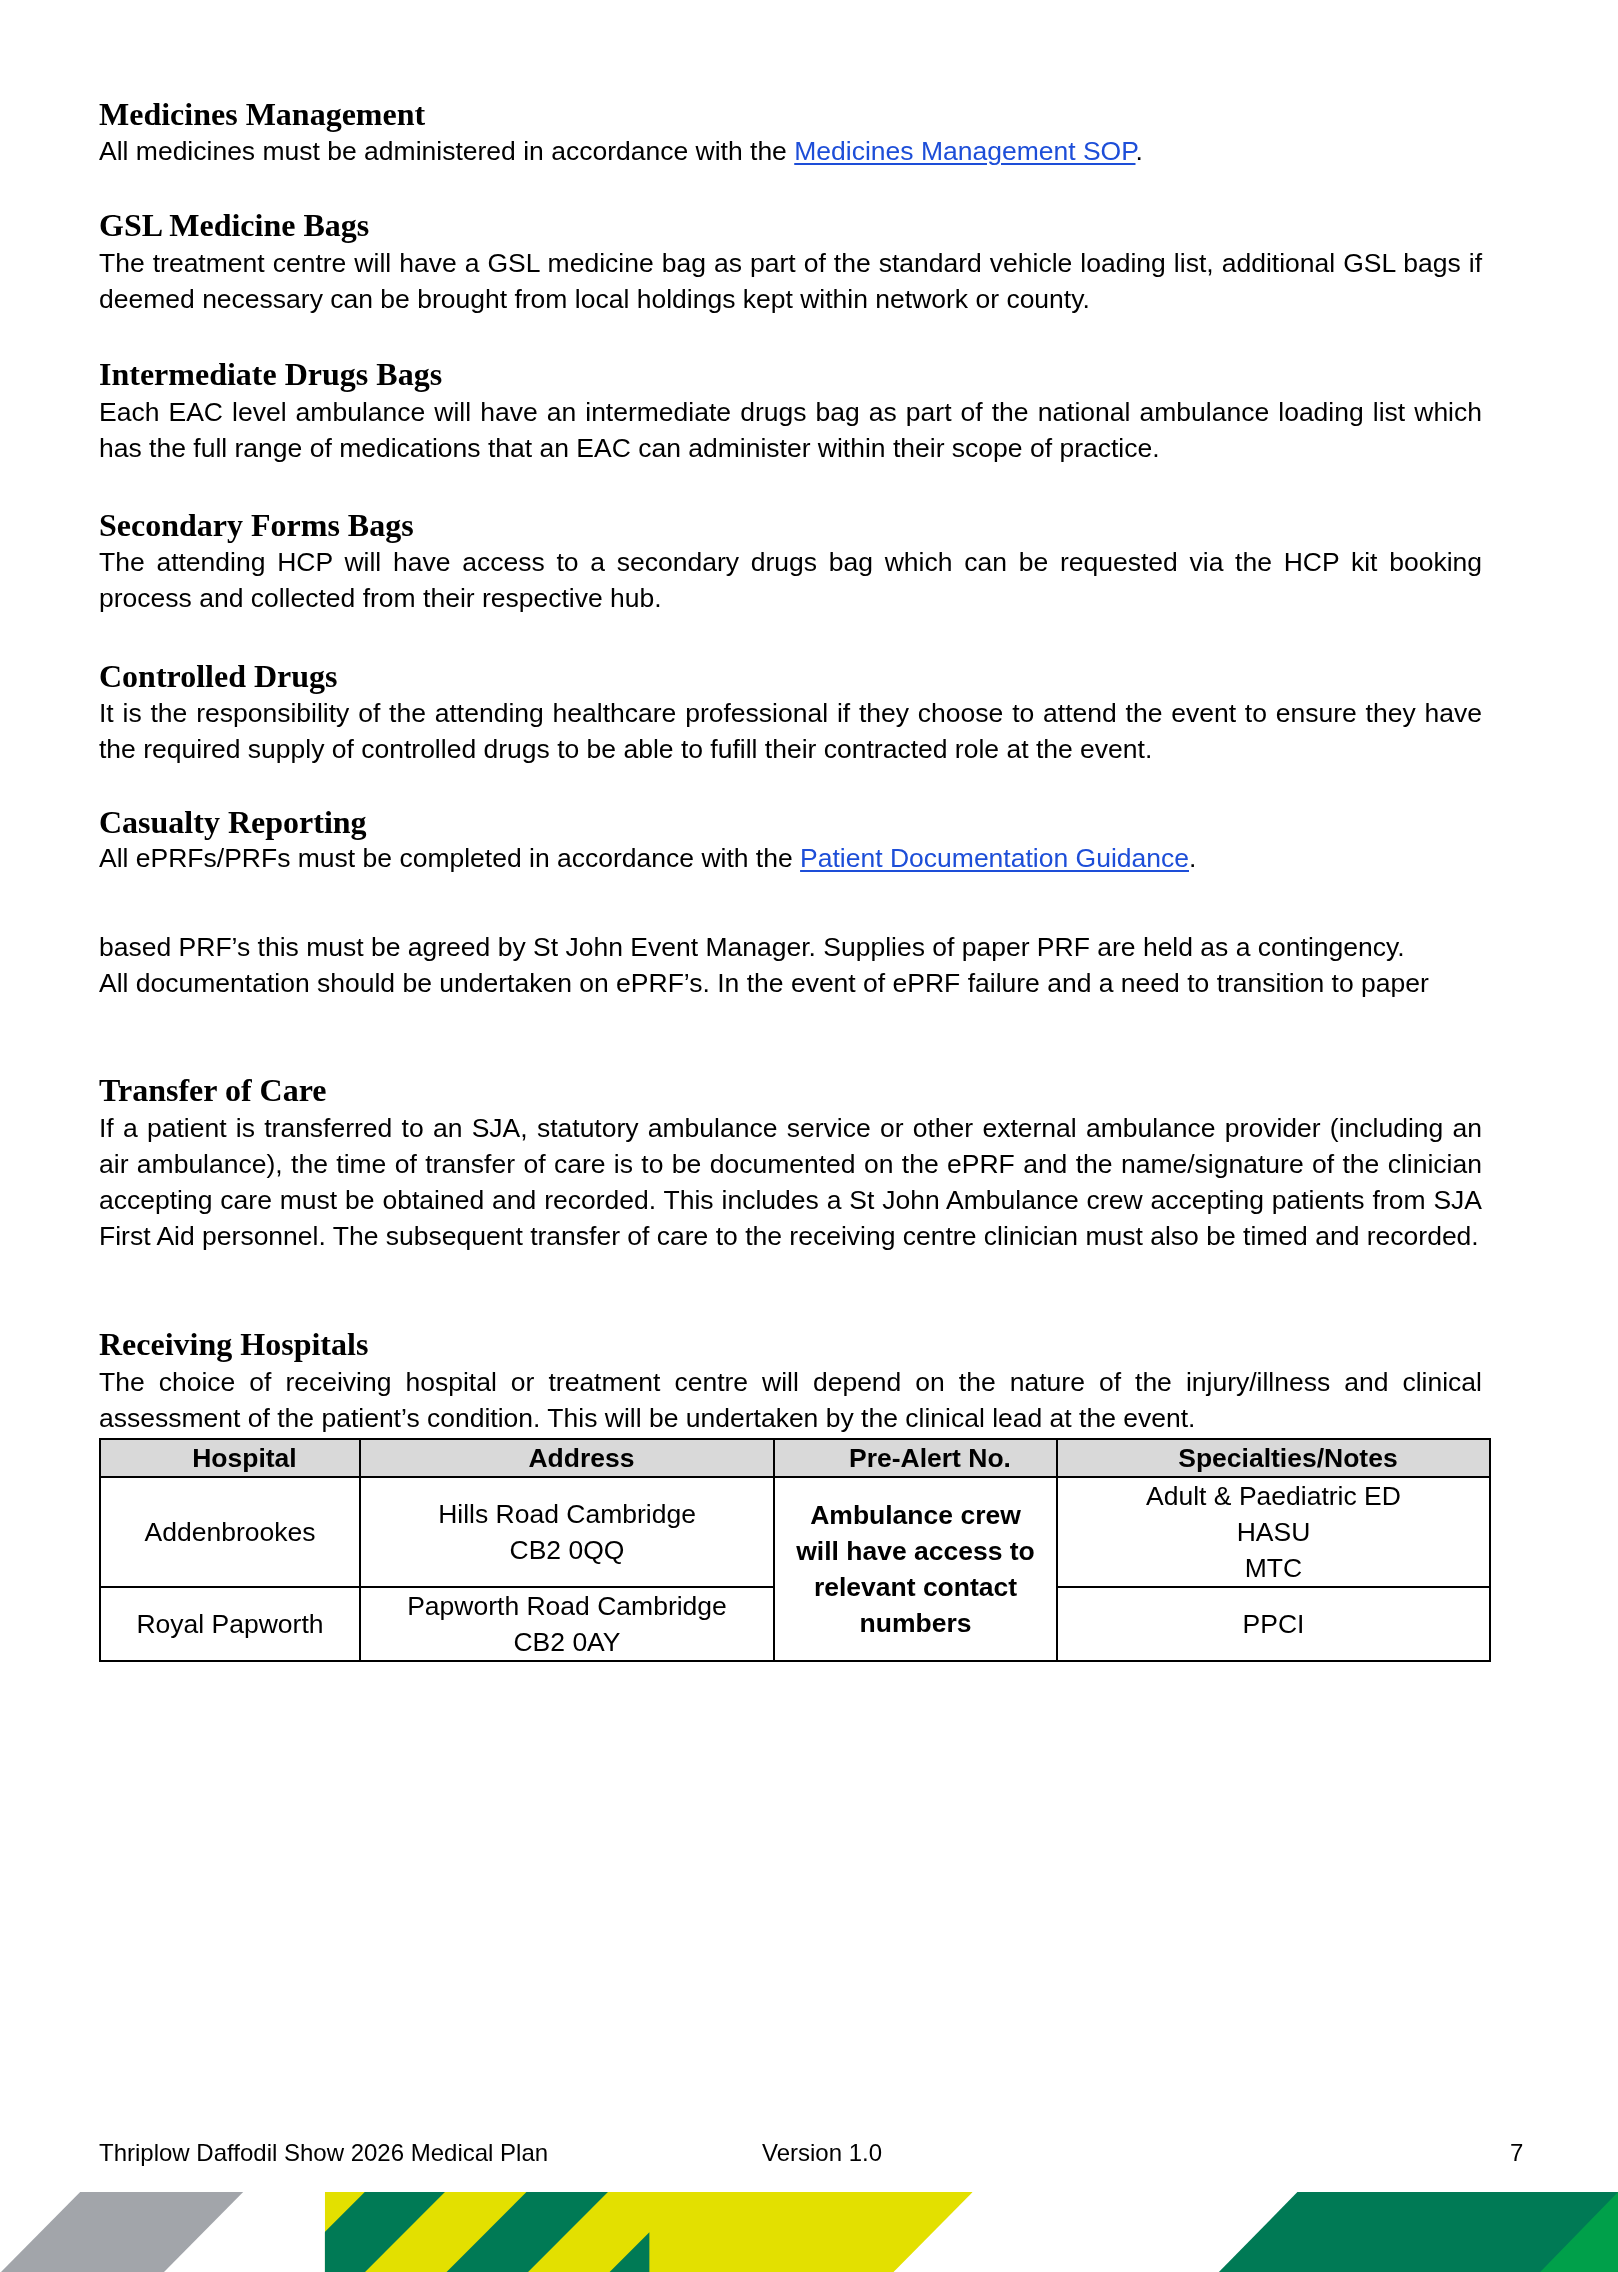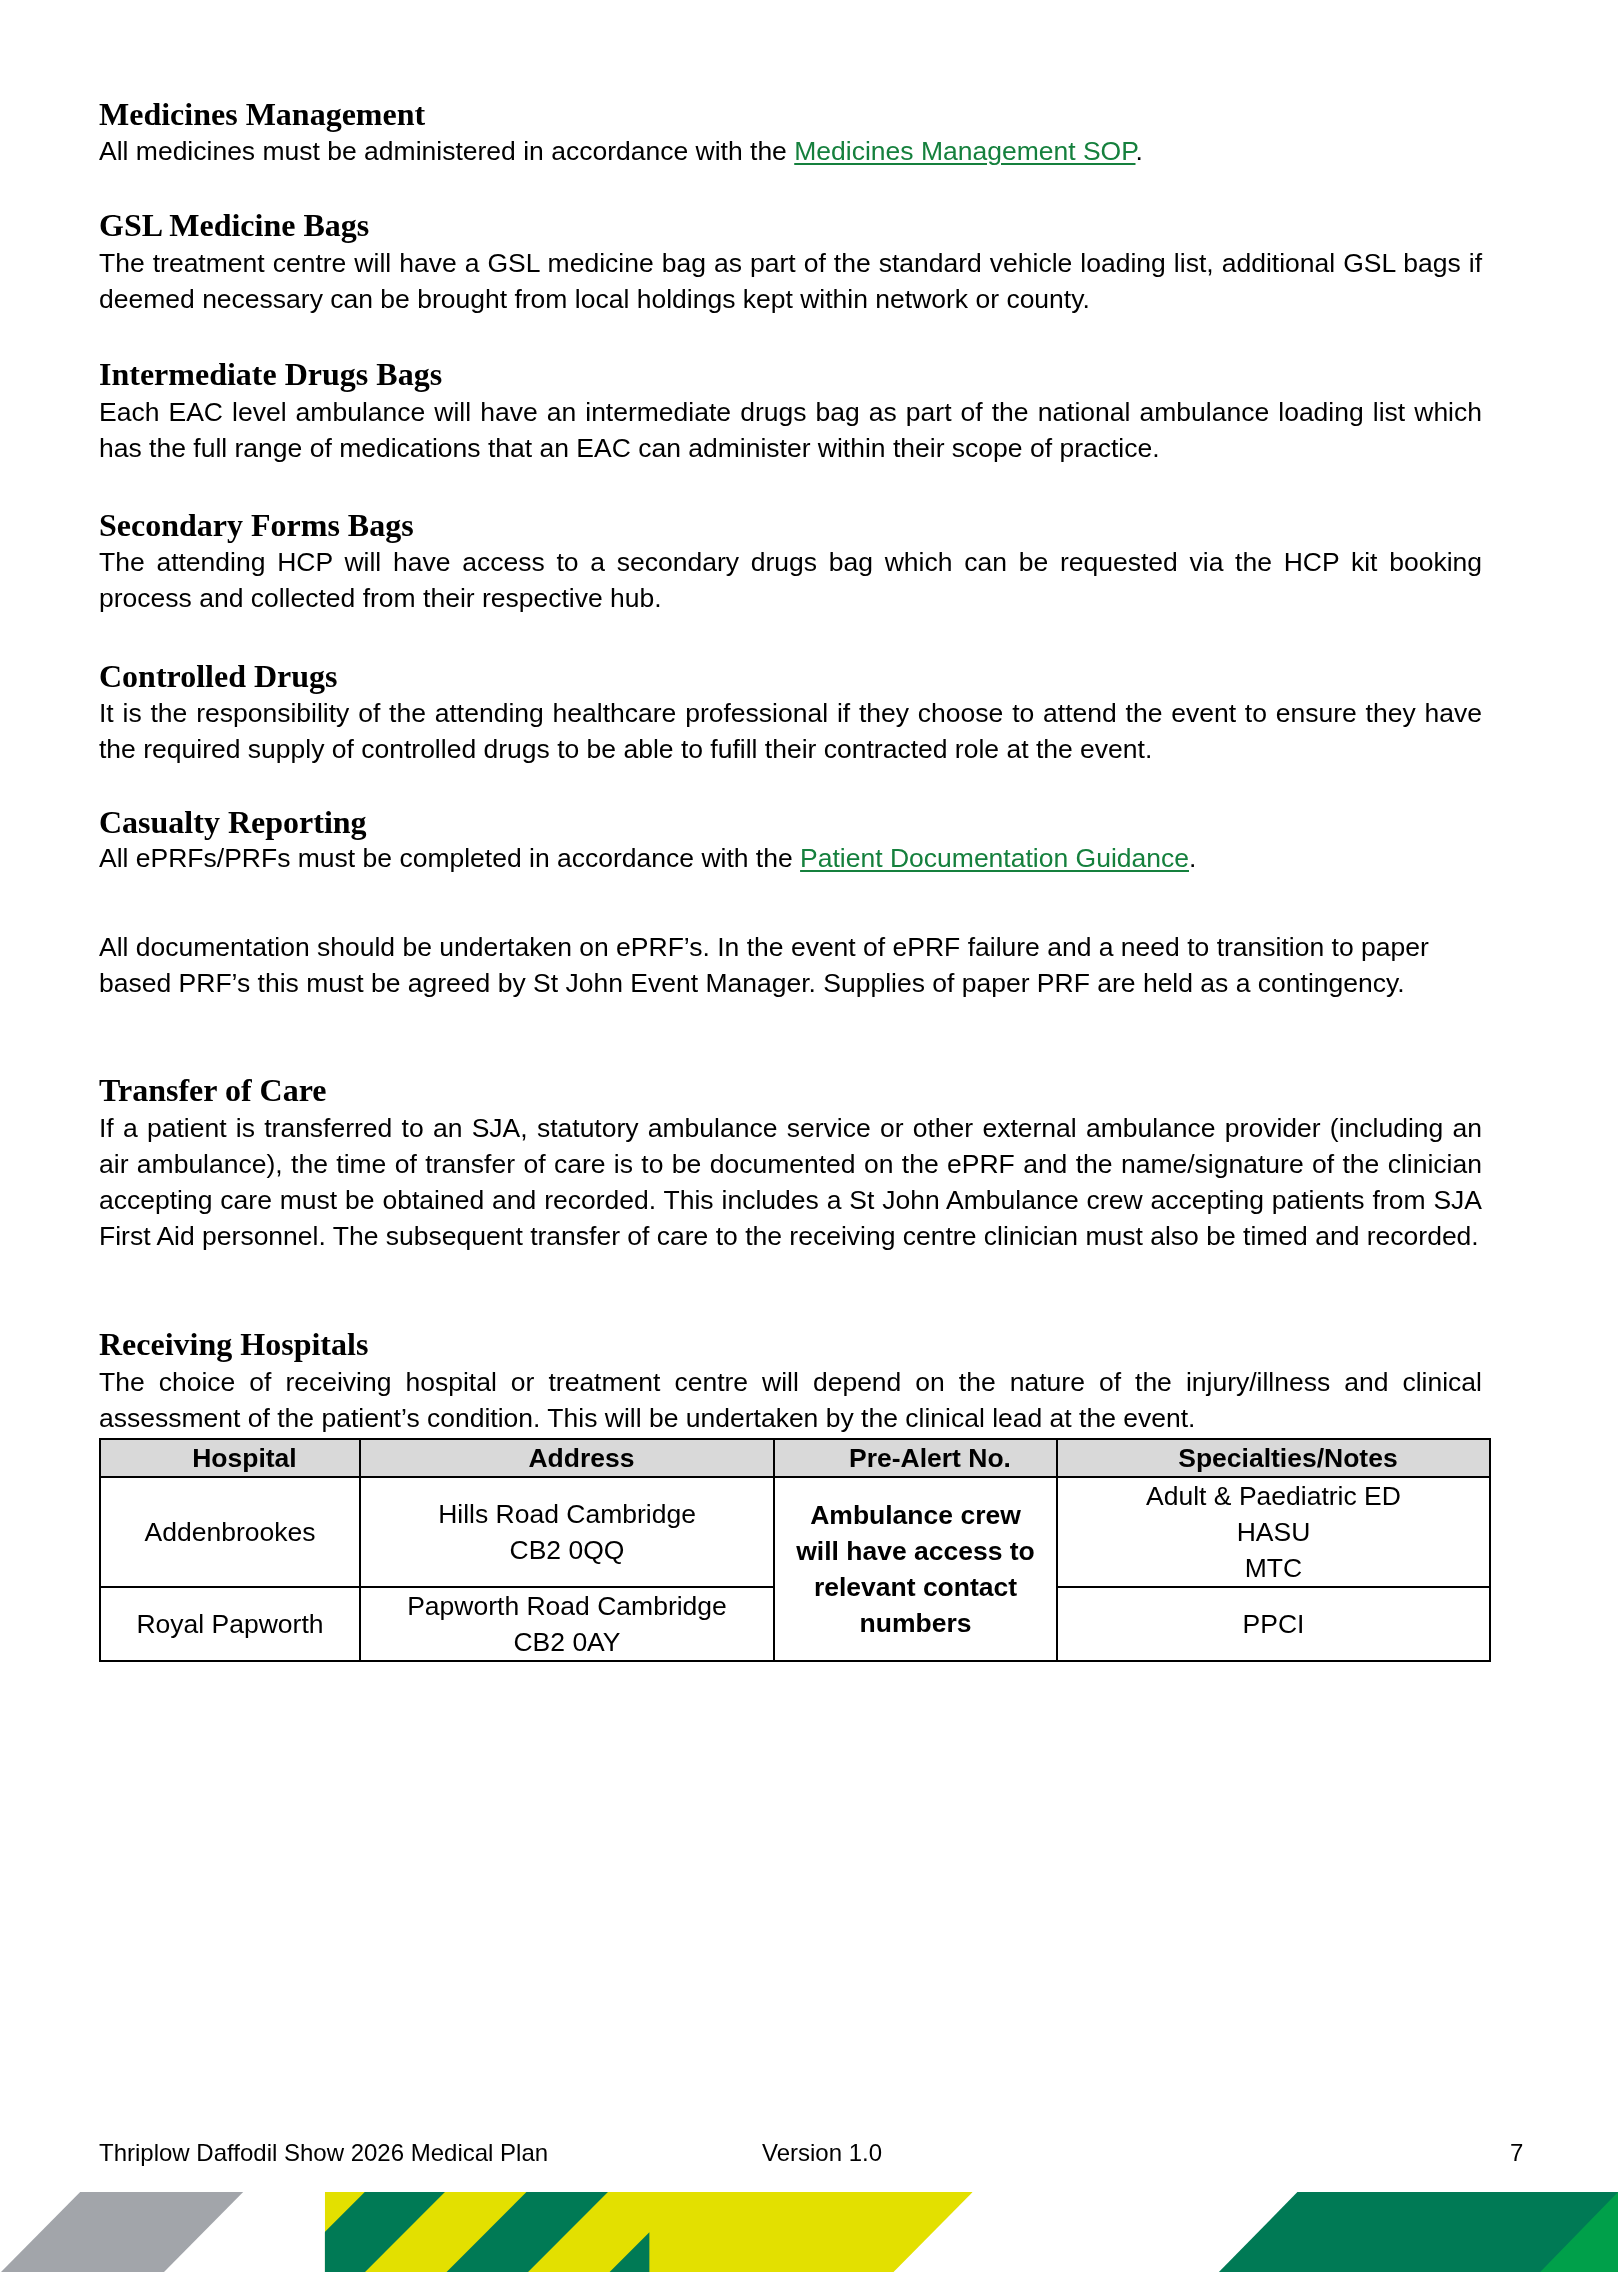--- a/index.html
+++ b/index.html
@@ -1,21 +1,21 @@
 <!DOCTYPE html>
 <html style="font-size:11px"><head>
 <meta charset="utf-8">
 <style>
   html, body { margin: 0; padding: 0; background: #ffffff; }
   body { width: 1618px; height: 2273px; position: relative; overflow: hidden;
          font-family: "Liberation Sans", sans-serif; color: #000; }
   .blk { position: absolute; left: 99px; width: 1383px; font-size: 26.5px; line-height: 36px; }
   .h { font-weight: bold; font-size: 32px; white-space: nowrap; font-family: Liberation Serif, serif; }
   .just { text-align: justify; }
-  .link { color: #15803d; text-decoration: underline; text-decoration-thickness: 2px; text-underline-offset: 2.7px; margin-top: 44px; }
+  .link { color: #1d4ed8; text-decoration: underline; text-decoration-thickness: 2px; text-underline-offset: 2.7px; margin-top: 44px; }
   table.hosp { position: absolute; left: 99px; top: 1438px; width: 1391px; border-collapse: collapse;
                font-size: 26.5px; table-layout: fixed; }
   table.hosp th, table.hosp td { border: 2px solid #000; text-align: center; vertical-align: middle;
                padding: 0 4.1px; line-height: 36px; }
   table.hosp th { background: #d9d9d9; font-weight: bold; height: 34px; padding-left: 33px; }
   table.hosp tr.r1 td { height: 105px; }
   table.hosp tr.r2 td { height: 69px; }
   table.hosp td.bold { font-weight: bold; }
   .footer { position: absolute; top: 2139px; font-size: 24px; line-height: 27px; white-space: nowrap; }
   .band { position: absolute; left: 0; top: 2192px; width: 1618px; height: 81px; }
@@ -34,22 +34,22 @@
 
 <div class="blk h" style="top:507px">Secondary Forms Bags</div>
 <div class="blk just" style="top:544px">The attending HCP will have access to a secondary drugs bag which can be requested via the HCP kit booking process and collected from their respective hub.</div>
 
 <div class="blk h" style="top:658px">Controlled Drugs</div>
 <div class="blk just" style="top:695px">It is the responsibility of the attending healthcare professional if they choose to attend the event to ensure they have the required supply of controlled drugs to be able to fufill their contracted role at the event.</div>
 
 <div class="blk h" style="top:804px">Casualty Reporting</div>
 <div class="blk" style="top:840px; white-space:nowrap"><span>All ePRFs/PRFs must be completed in accordance with the </span><a class="link">Patient Documentation Guidance</a><span>.</span></div>
 <div class="blk" style="top:929px; white-space:nowrap">
+  <div>based PRF’s this must be agreed by St John Event Manager. Supplies of paper PRF are held as a contingency.</div>
   <div>All documentation should be undertaken on ePRF’s. In the event of ePRF failure and a need to transition to paper</div>
-  <div>based PRF’s this must be agreed by St John Event Manager. Supplies of paper PRF are held as a contingency.</div>
 </div>
 
 <div class="blk h" style="top:1072px">Transfer of Care</div>
 <div class="blk just" style="top:1110px">If a patient is transferred to an SJA, statutory ambulance service or other external ambulance provider (including an air ambulance), the time of transfer of care is to be documented on the ePRF and the name/signature of the clinician accepting care must be obtained and recorded. This includes a St John Ambulance crew accepting patients from SJA First Aid personnel. The subsequent transfer of care to the receiving centre clinician must also be timed and recorded.</div>
 
 <div class="blk h" style="top:1326px">Receiving Hospitals</div>
 <div class="blk just" style="top:1364px">The choice of receiving hospital or treatment centre will depend on the nature of the injury/illness and clinical assessment of the patient’s condition. This will be undertaken by the clinical lead at the event.</div>
 
 <table class="hosp">
   <colgroup>

